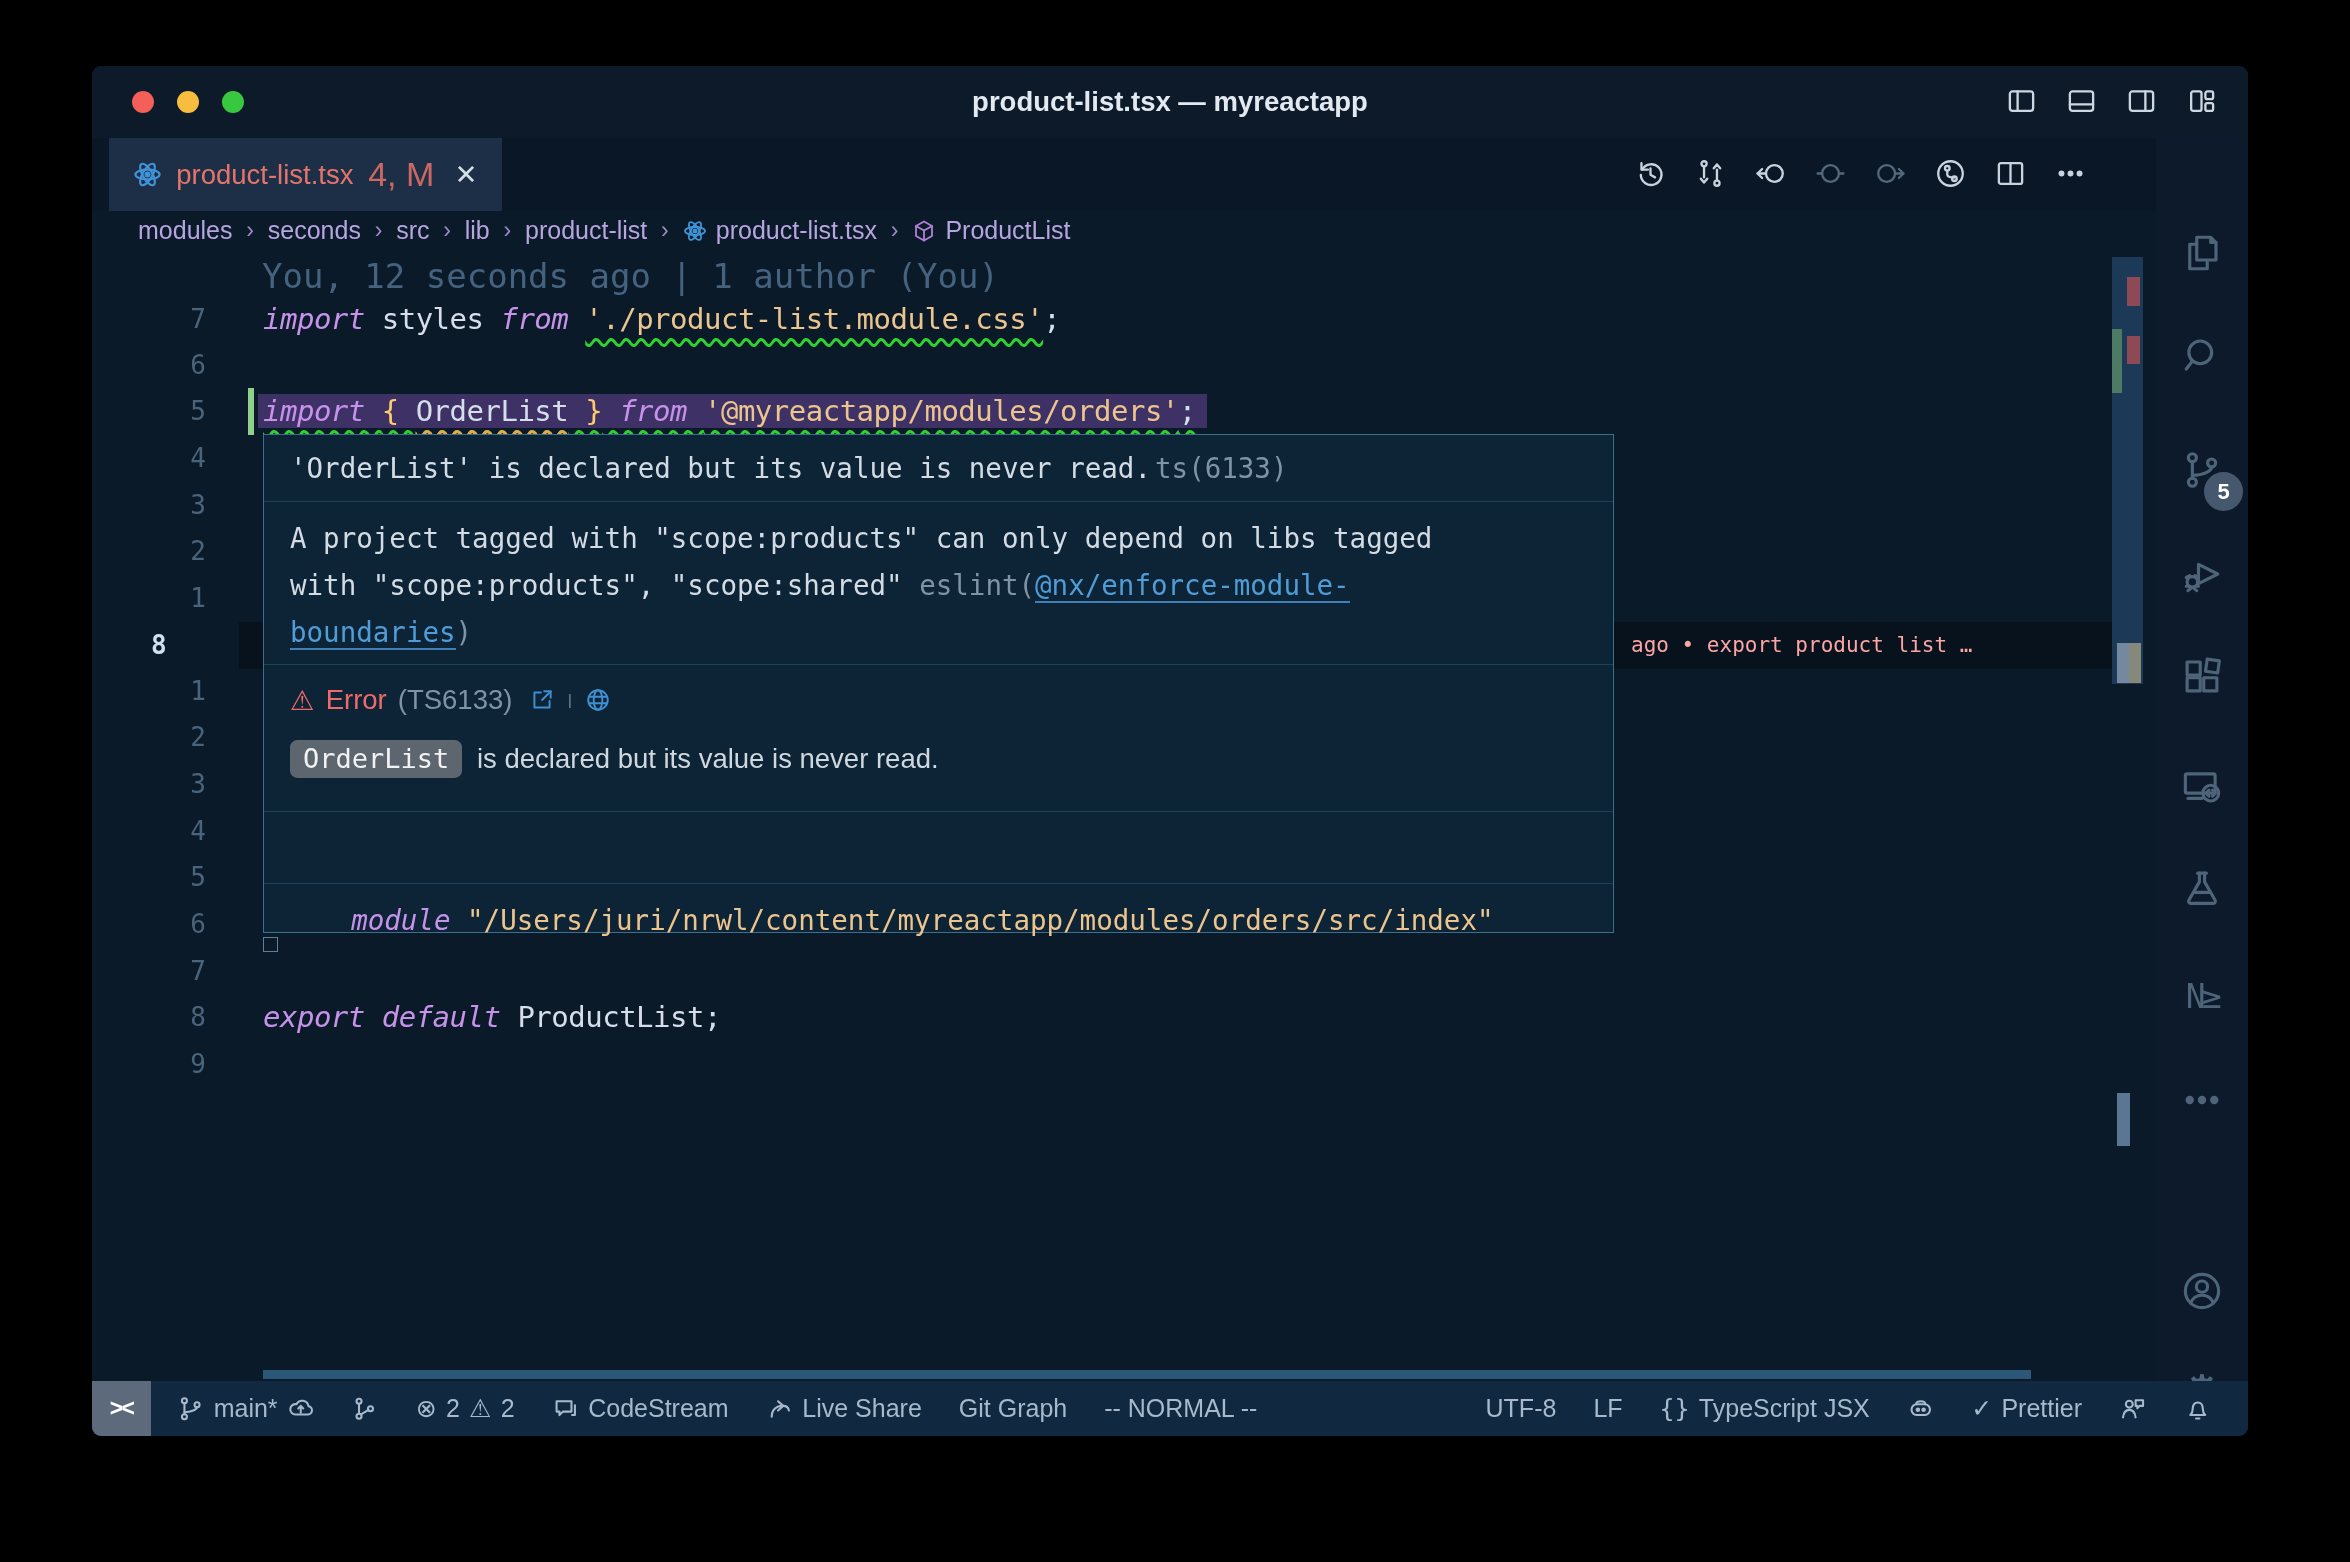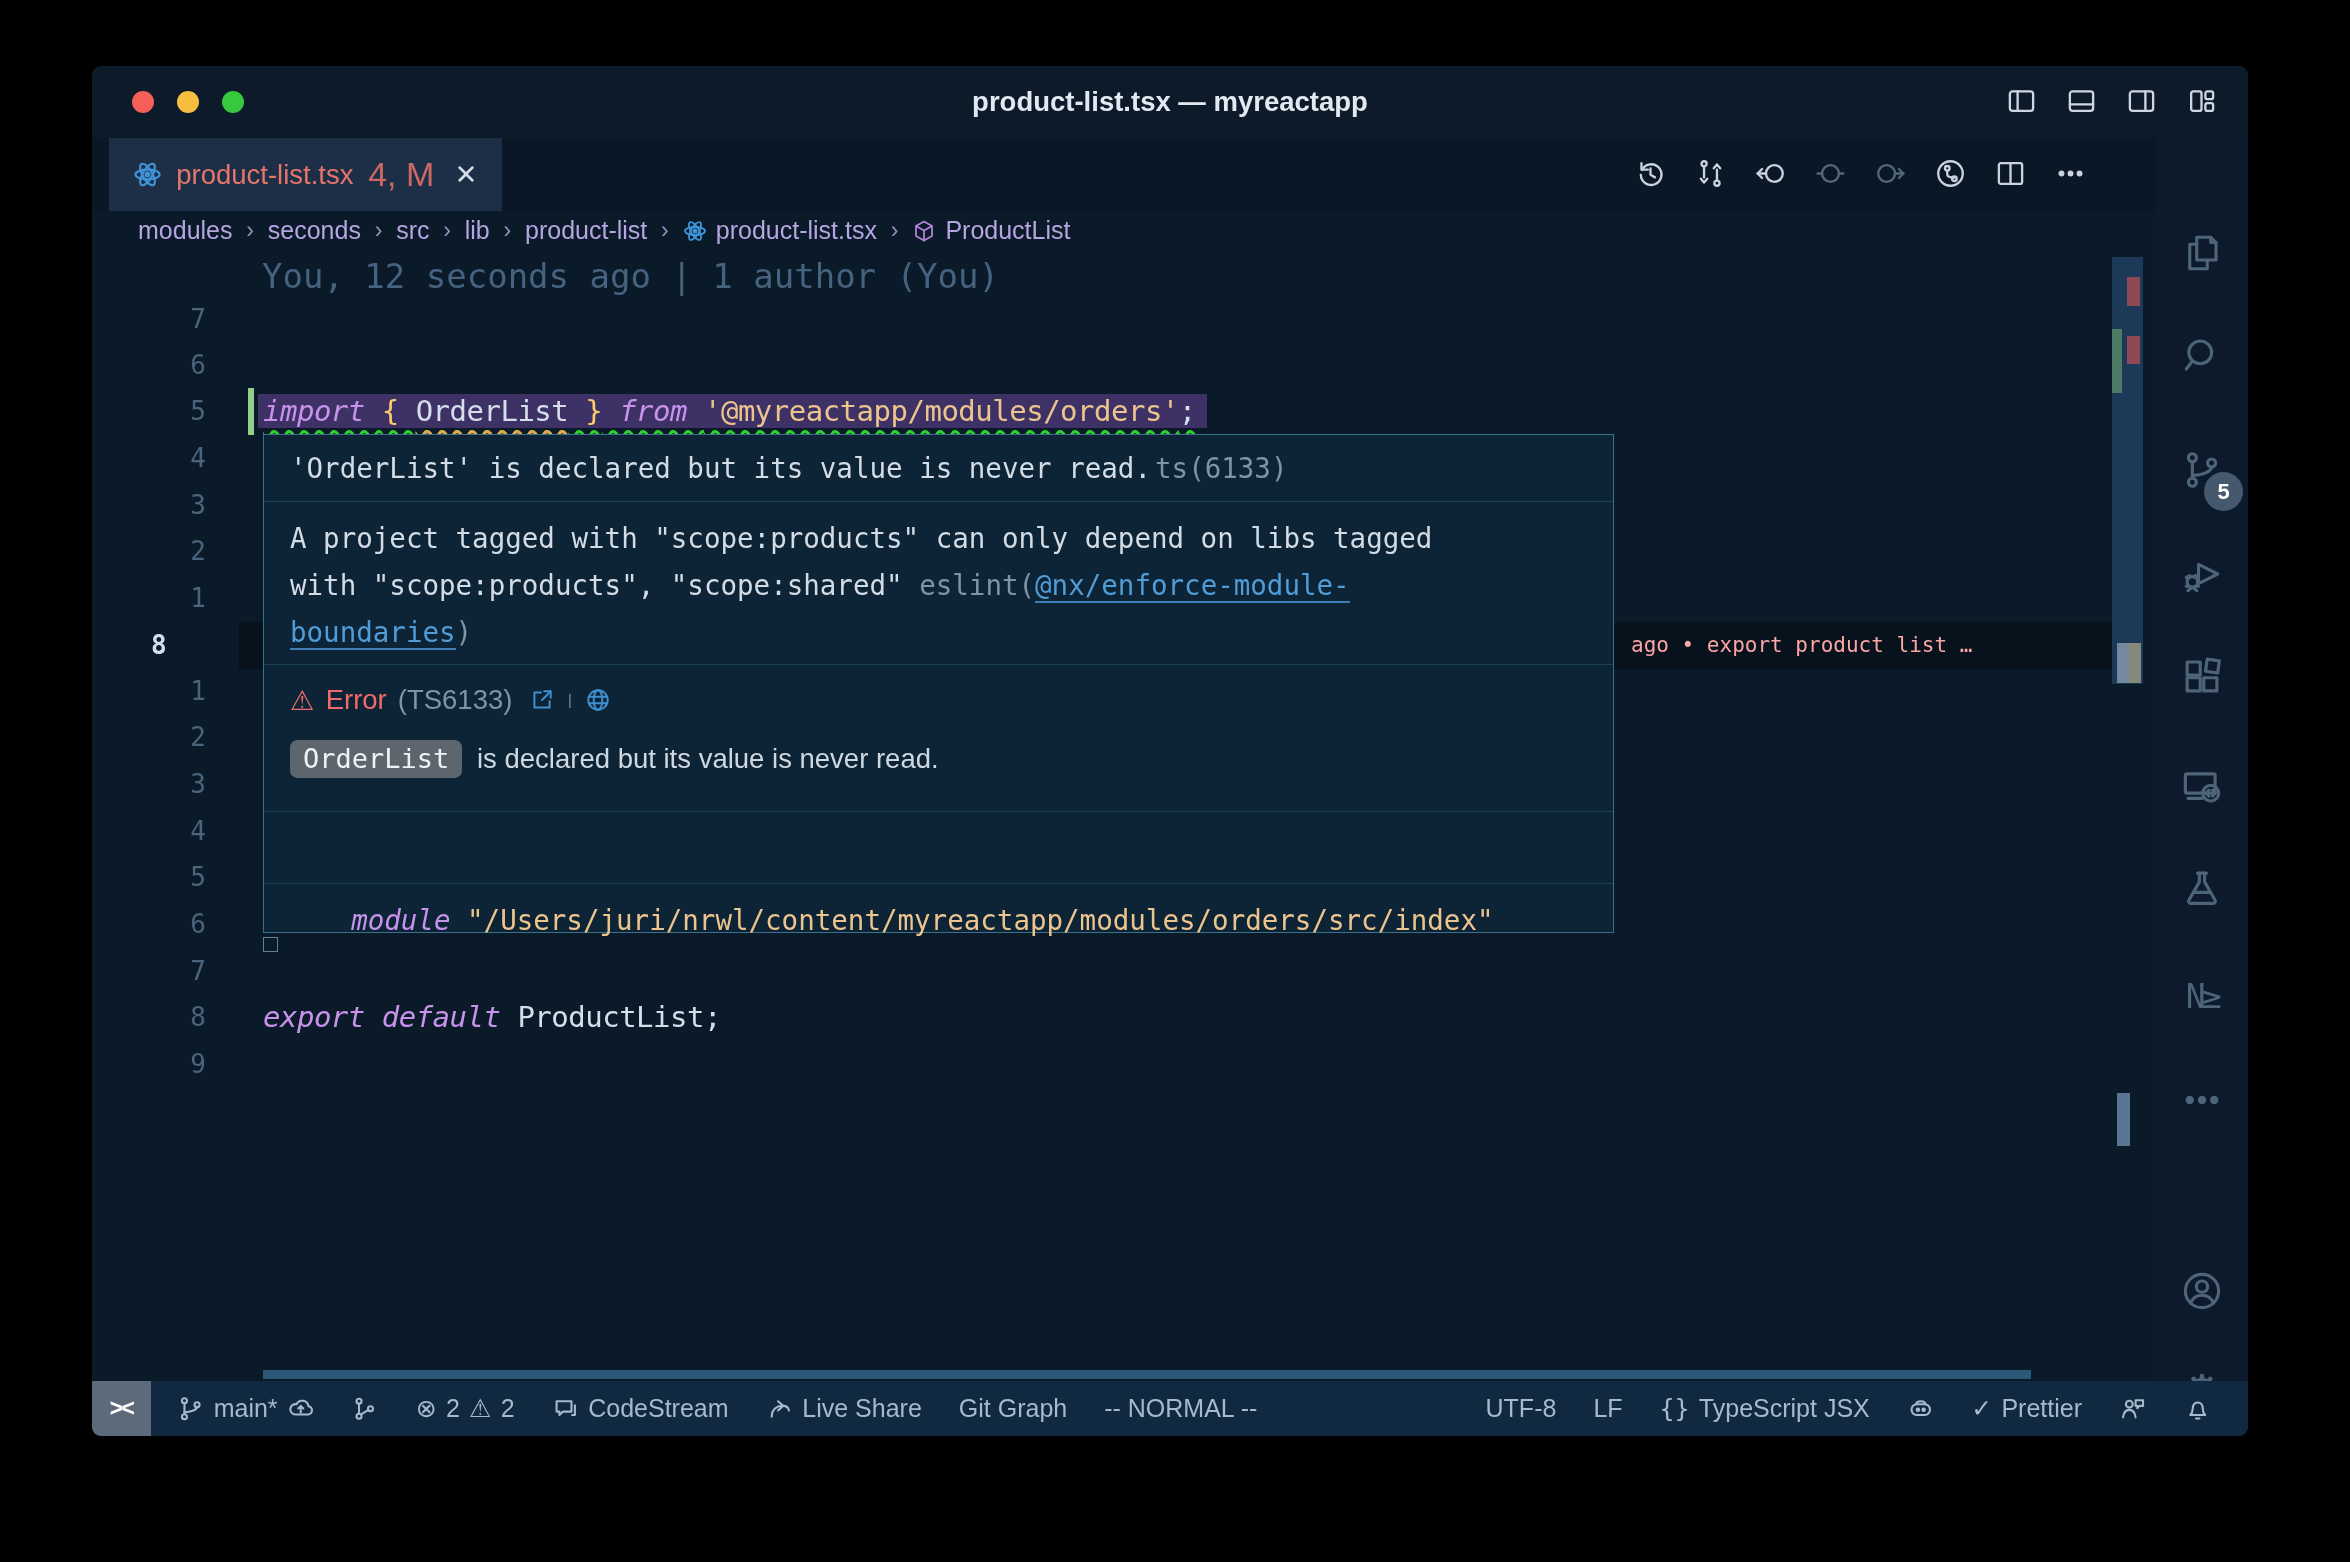--- a/index.html
+++ b/index.html
@@ -248,20 +248,21 @@
     </div>
 
     <div class="editor-bg"></div>
 
     <div class="row" style="top:187px">
       <span class="blame">You, 12 seconds ago | 1 author (You)</span>
     </div>
 
     <div class="row" style="top:230px">
       <span class="gut">7</span>
+      <span class="code"><span class="kw">import </span><span class="fg">styles </span><span class="kw">from </span><span class="str wavy-g">'./product-list.module.css'</span><span class="fg">;</span></span>
     </div>
 
     <div class="row" style="top:276px">
       <span class="gut">6</span>
     </div>
 
     <div class="row" style="top:322px">
       <span class="gut">5</span>
       <span class="cursor-bar"></span>
       <span class="code"><span class="sel wavy-g"><span class="kw">import </span><span class="br">{ </span><span class="fg wavy-o">OrderList</span><span class="br"> }</span><span class="kw"> from </span><span class="str">'@myreactapp/modules/orders'</span><span class="fg">;</span></span></span>

